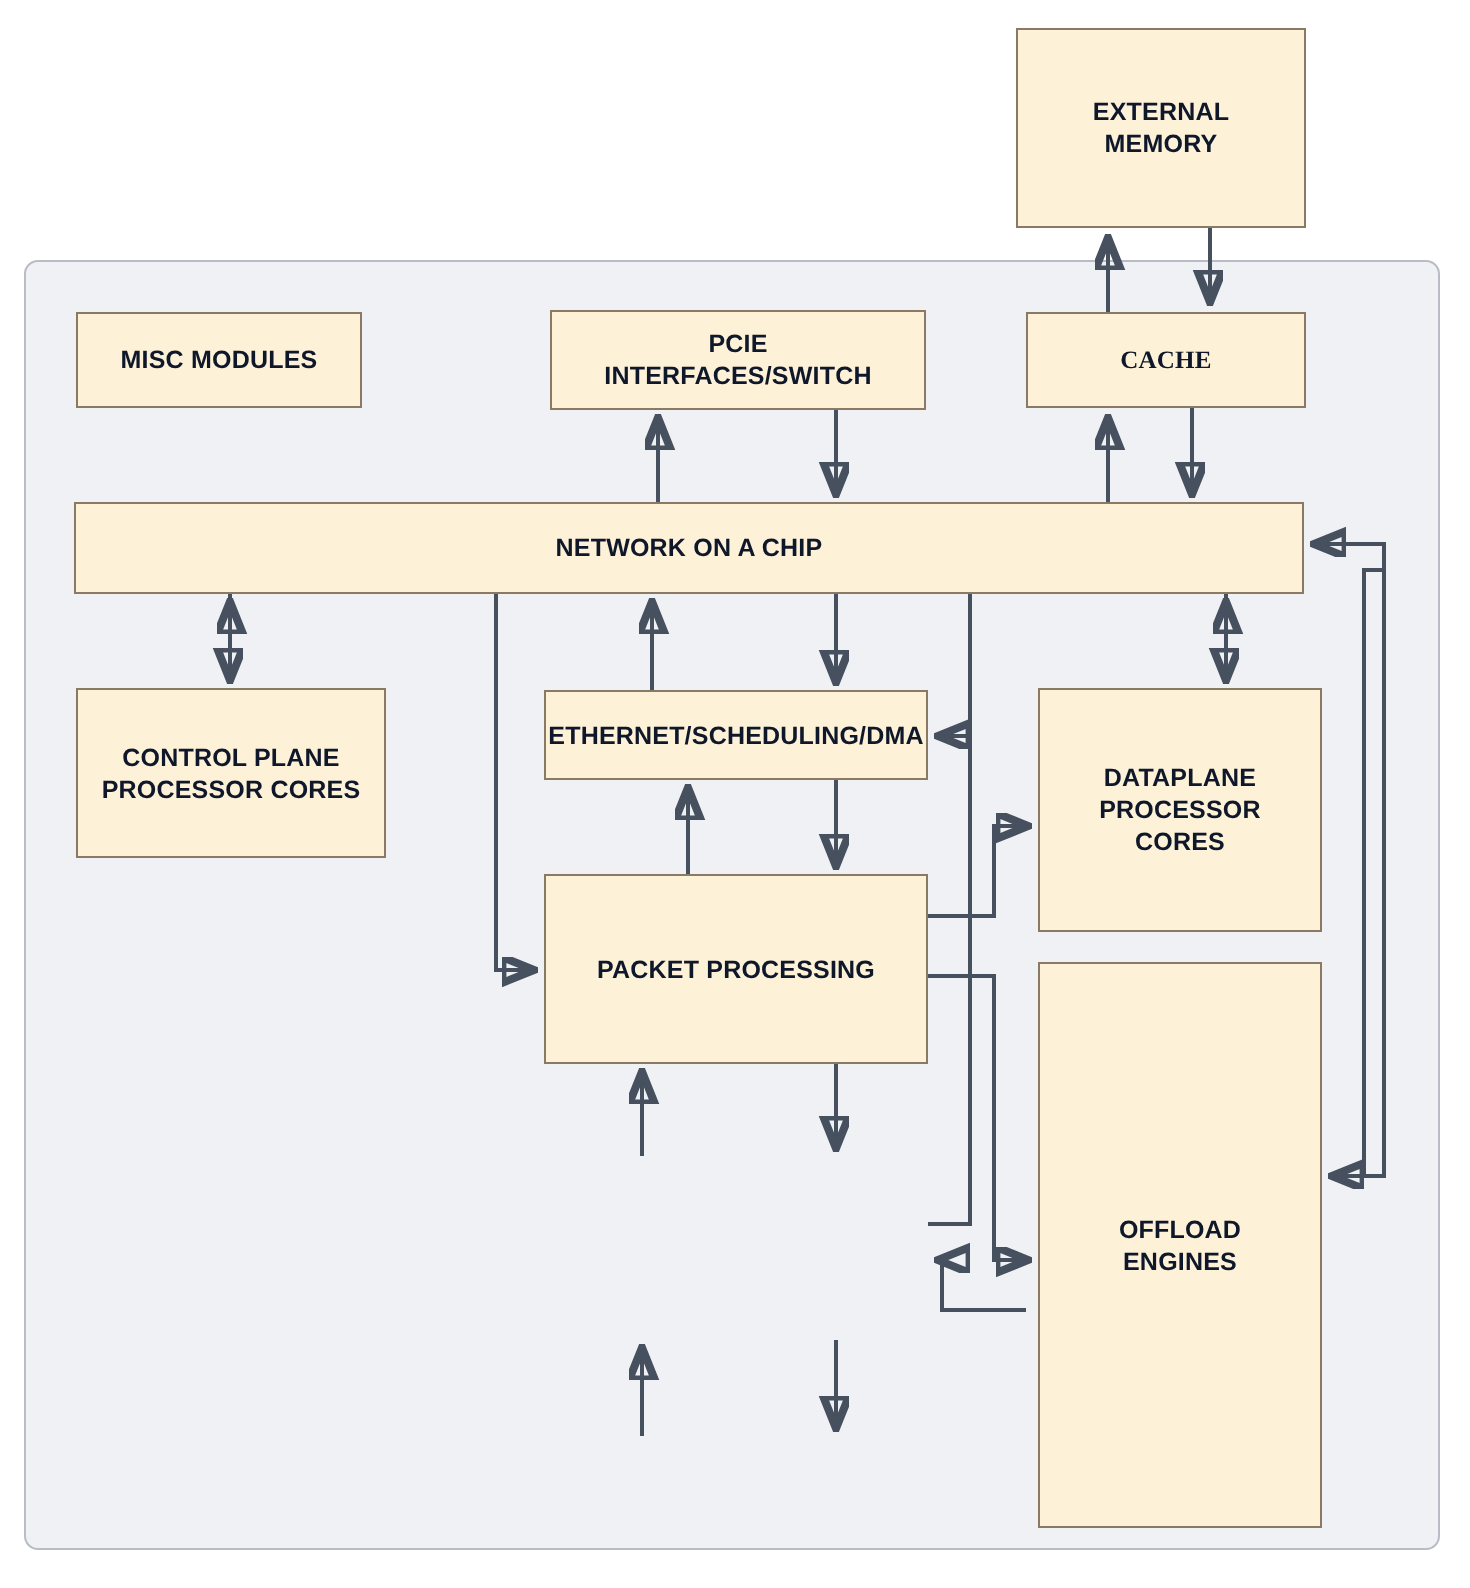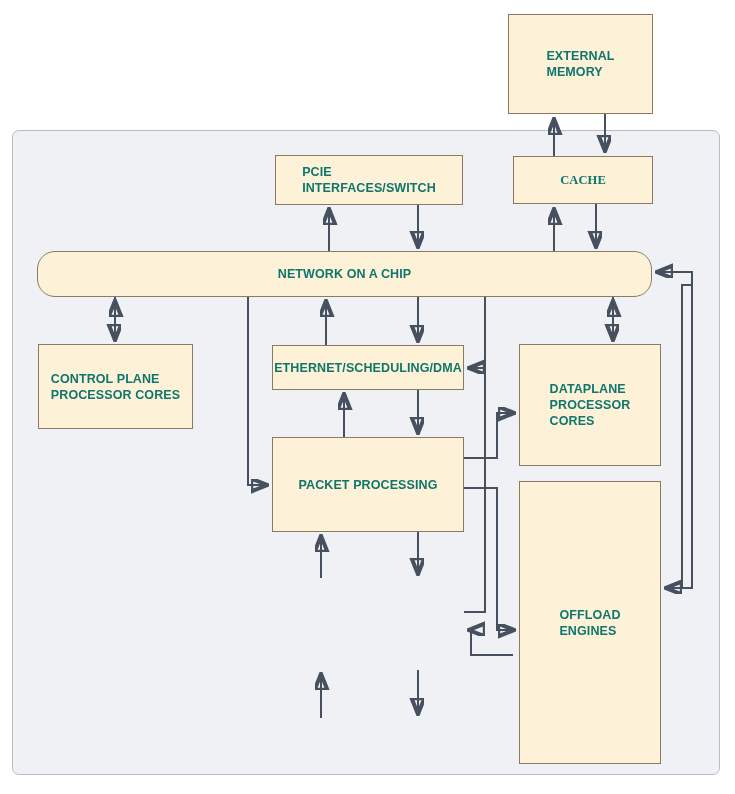--- a/index.html
+++ b/index.html
@@ -25,22 +25,22 @@
     box-sizing: border-box;
   }
   .node {
     position: absolute;
     background: #fdf1d7;
     border: 1px solid #8a7a63;
     box-sizing: border-box;
     display: flex;
     align-items: center;
     justify-content: center;
-    text-align: left;
-    color: #0f766e;
+    text-align: center;
+    color: #0f172a;
     font-weight: bold;
     font-size: 12.5px;
     line-height: 1.28;
     letter-spacing: 0.1px;
     white-space: pre-line;
     padding: 2px 4px;
     z-index: 5;
   }
   #wires {
     position: absolute;
@@ -118,27 +118,28 @@
     <line x1="485" y1="297" x2="485" y2="368"></line>
 
     <path d="M682,588 L692,588 L692,272 L658,272" marker-end="url(#ah)"></path>
 
     <path d="M692,285 L682,285 L682,588 L667,588" marker-end="url(#ah)"></path>
   </svg>
 
   <div class="node" style="left:508px; top:14px; width:145px; height:100px;">EXTERNAL
 MEMORY</div>
 
+  <div class="node" style="left:38px; top:156px; width:143px; height:48px;">MISC MODULES</div>
 
   <div class="node" style="left:275px; top:155px; width:188px; height:50px;">PCIE
 INTERFACES/SWITCH</div>
 
   <div class="node" style="left:513px; top:156px; width:140px; height:48px;font-family:Liberation Serif, serif;">CACHE</div>
 
-  <div class="node" style="left:37px; top:251px; width:615px; height:46px;border-radius:18px;">NETWORK ON A CHIP</div>
+  <div class="node" style="left:37px; top:251px; width:615px; height:46px;">NETWORK ON A CHIP</div>
 
   <div class="node" style="left:38px; top:344px; width:155px; height:85px;">CONTROL PLANE
 PROCESSOR CORES</div>
 
   <div class="node" style="left:272px; top:345px; width:192px; height:45px;">ETHERNET/SCHEDULING/DMA</div>
 
   <div class="node" style="left:272px; top:437px; width:192px; height:95px;">PACKET PROCESSING</div>
 
 
 

